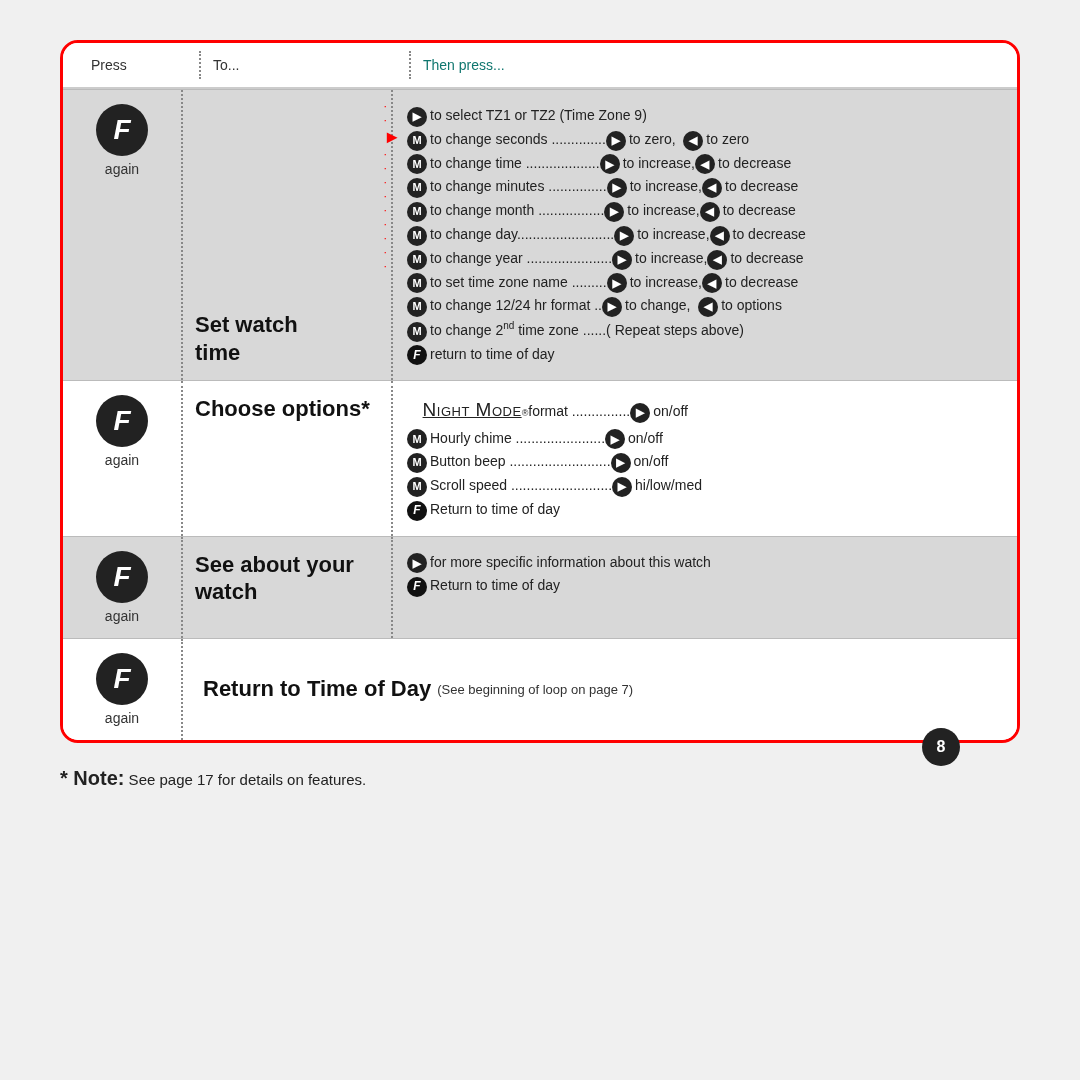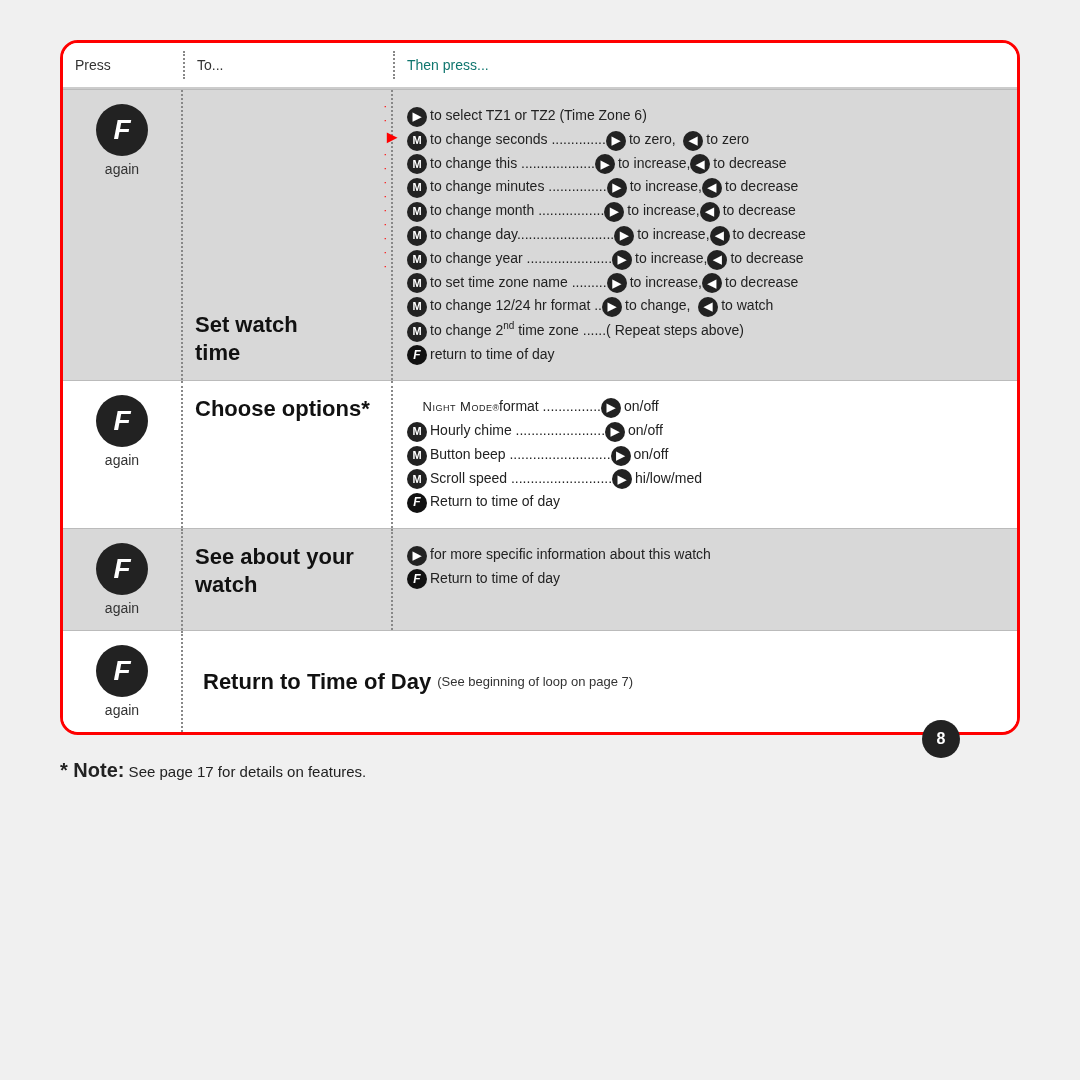--- a/index.html
+++ b/index.html
@@ -22,21 +22,21 @@
       border-radius: 18px;
       overflow: hidden;
       background: white;
     }
 
     
     .header-row {
       display: flex;
       border-bottom: 2px solid #ccc;
       background: white;
-      padding: 8px 0;
+      padding: 8px 16px;
     }
     .header-press {
       width: 120px;
       min-width: 120px;
       padding: 6px 12px;
       font-size: 14px;
       color: #333;
     }
     .header-to {
       width: 210px;
@@ -142,22 +142,23 @@
 
     .col-to-text {
       font-size: 22px;
       font-weight: bold;
       line-height: 1.25;
       color: #111;
     }
 
     .night-mode-text {
       font-variant: small-caps;
-      font-size: 13px;
+      font-size: 19px;
       letter-spacing: 0.5px;
+      text-decoration: underline;
     }
 
     .return-row {
       display: flex;
       background: white;
       border-top: 1px solid #bbb;
     }
 
     .return-col-press {
       width: 120px;
@@ -254,35 +255,35 @@
           <span style="color:red; font-size:12px; line-height:1;">·</span>
           <span style="color:red; font-size:12px; line-height:1;">·</span>
           <span style="color:red; font-size:12px; line-height:1;">·</span>
           <span style="color:red; font-size:12px; line-height:1;">·</span>
         </div>
       </div>
       <div class="col-then">
 
         <div class="then-line">
           <span class="icon-circle">▶</span>
-          <span> to select TZ1 or TZ2 (Time Zone  6)</span>
+          <span> to select TZ1 or TZ2 (Time Zone  9)</span>
         </div>
 
         <div class="then-line">
           <span class="icon-circle">M</span>
           <span> to change seconds ..............</span>
           <span class="icon-circle">▶</span>
           <span> to zero, &nbsp;</span>
           <span class="icon-circle">◀</span>
           <span> to zero</span>
         </div>
 
         <div class="then-line">
           <span class="icon-circle">M</span>
-          <span> to change this ...................</span>
+          <span> to change time ...................</span>
           <span class="icon-circle">▶</span>
           <span> to increase, </span>
           <span class="icon-circle">◀</span>
           <span> to decrease</span>
         </div>
 
         <div class="then-line">
           <span class="icon-circle">M</span>
           <span> to change minutes ...............</span>
           <span class="icon-circle">▶</span>
@@ -326,21 +327,21 @@
           <span class="icon-circle">◀</span>
           <span> to decrease</span>
         </div>
 
         <div class="then-line">
           <span class="icon-circle">M</span>
           <span> to change 12/24 hr format ..</span>
           <span class="icon-circle">▶</span>
           <span> to change, &nbsp;</span>
           <span class="icon-circle">◀</span>
-          <span> to watch</span>
+          <span> to options</span>
         </div>
 
         <div class="then-line">
           <span class="icon-circle">M</span>
           <span> to change 2<sup>nd</sup> time zone ......( Repeat steps above)</span>
         </div>
 
         <div class="then-line">
           <span class="icon-circle" style="background:#111; font-style:italic; font-size:12px;">F</span>
           <span> return to time of day</span>

